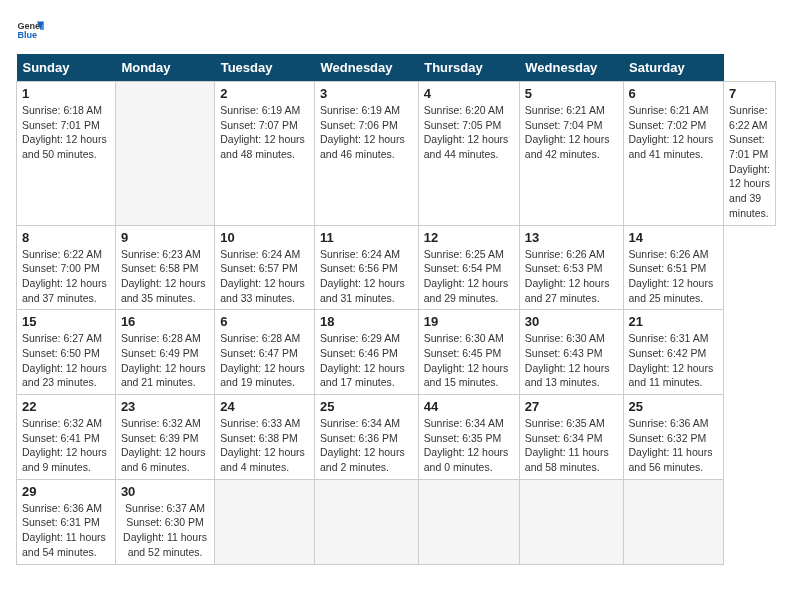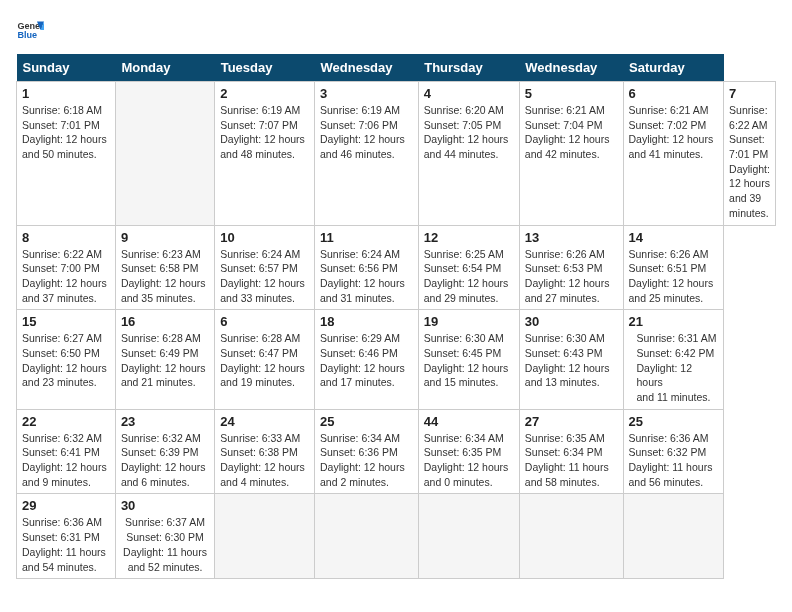--- a/index.html
+++ b/index.html
@@ -246,21 +246,21 @@
         </td>
         <td>
           <span class="day-number">30</span>
           <div class="day-info" style="white-space: pre-line;">Sunrise: 6:30 AM
 Sunset: 6:43 PM
 Daylight: 12 hours
 and 13 minutes.</div>
         </td>
         <td>
           <span class="day-number">21</span>
-          <div class="day-info" style="white-space: pre-line; margin-left: 8px;">Sunrise: 6:31 AM
+          <div class="day-info" style="white-space: pre-line;">Sunrise: 6:31 AM
 Sunset: 6:42 PM
 Daylight: 12 hours
 and 11 minutes.</div>
         </td>
       </tr>
       <tr>
         <td>
           <span class="day-number">22</span>
           <div class="day-info" style="white-space: pre-line;">Sunrise: 6:32 AM
 Sunset: 6:41 PM

